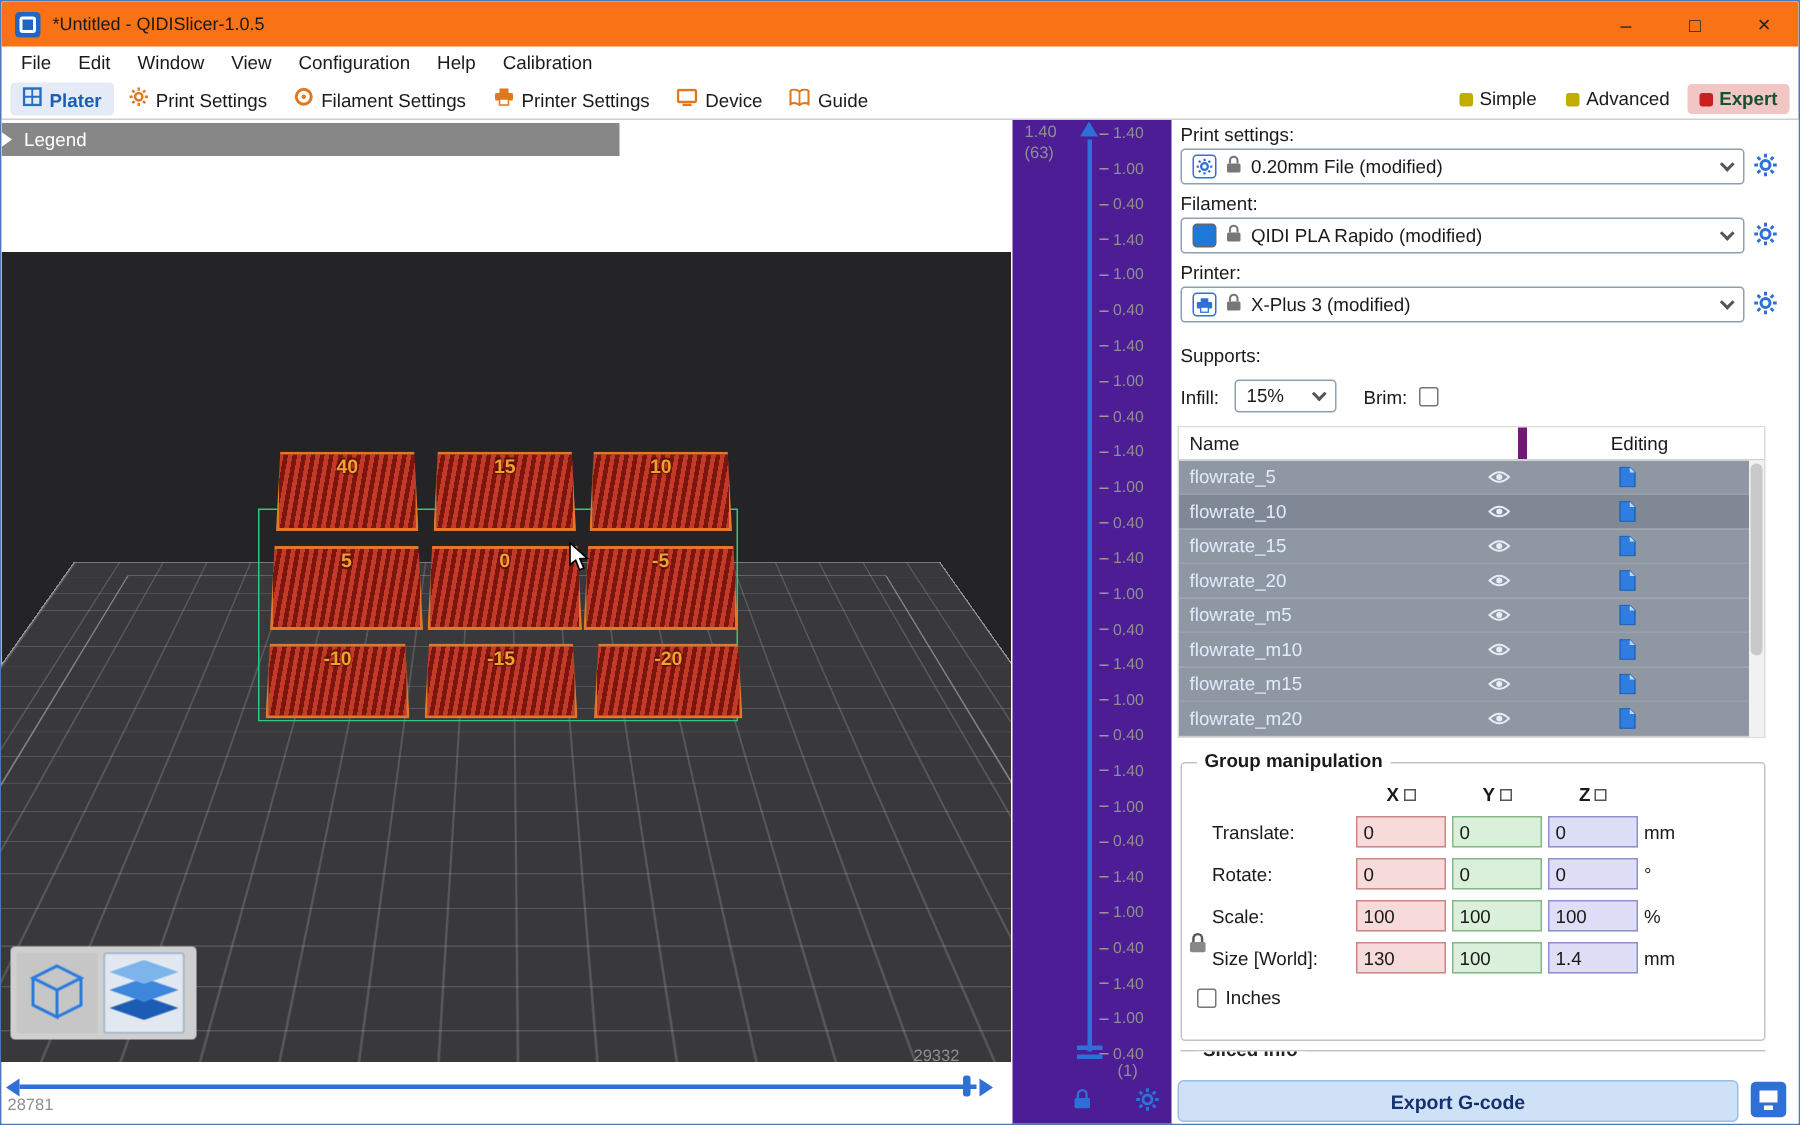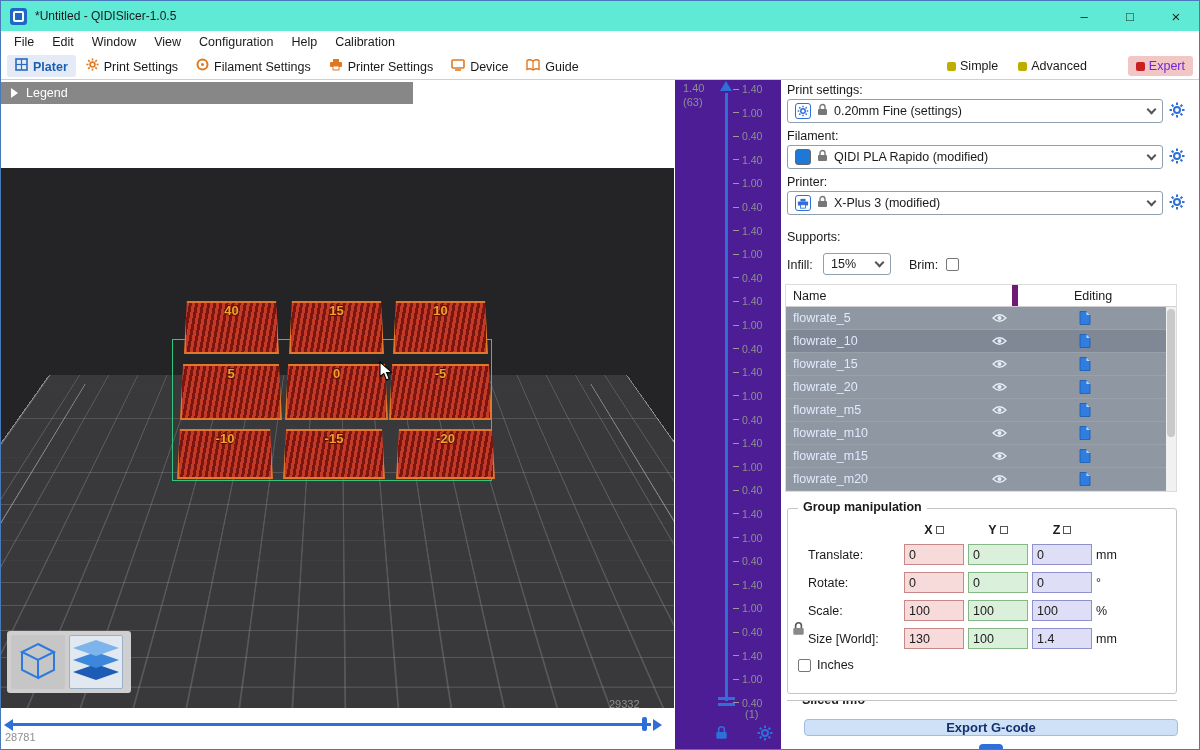--- a/index.html
+++ b/index.html
@@ -1,42 +1,42 @@
 <!DOCTYPE html>
 <html><head>
 <meta charset="utf-8">
 <style>
 *{margin:0;padding:0;box-sizing:border-box;}
 body{width:1200px;height:750px;font-family:"Liberation Sans","DejaVu Sans",sans-serif;background:#fff;color:#1a1a1a;overflow:hidden;}
 .win{position:relative;width:1200px;height:750px;border:1px solid #4a78b8;background:#fff;overflow:hidden;}
 
 
-.titlebar{height:30px;display:flex;align-items:center;background:#5eead4;}
+.titlebar{height:30px;display:flex;align-items:center;background:#f97316;}
 .appicon{width:17px;height:17px;margin:0 8px 0 9px;border-radius:3px;background:#1e66c8;position:relative;flex:0 0 auto;}
 .appicon::after{content:"";position:absolute;inset:3px;border:2px solid #fff;border-radius:2px;}
 .title{font-size:12px;}
 .wbtns{margin-left:auto;display:flex;height:100%;}
 .wbtn{width:46px;height:100%;display:flex;align-items:center;justify-content:center;font-size:13px;color:#222;}
 
 .menubar{height:22px;display:flex;align-items:center;padding-left:4px;font-size:12.5px;}
 .menu-item{padding:2px 9px;}
 
 .tabbar{height:27px;display:flex;align-items:center;border-bottom:1px solid #cfcfcf;padding:0 6px;gap:2px;}
 .tab{display:flex;align-items:flex-end;gap:5px;padding:3px 8px;font-size:12.5px;border-radius:3px;white-space:nowrap;}
 .tab.active{background:#e4ebf7;color:#1a5fb4;font-weight:bold;}
 .modes{margin-left:auto;display:flex;align-items:center;gap:4px;}
 .mode{display:flex;align-items:center;gap:4px;padding:3px 8px;font-size:12.5px;border-radius:3px;white-space:nowrap;}
-.mode.expert{background:#f3c6c6;color:#6d28d9;font-weight:normal;margin-left:29px;}
+.mode.expert{background:#f3c6c6;color:#14532d;font-weight:bold;}
 .dot{width:9px;height:9px;border-radius:2px;display:inline-block;}
 .dot.y{background:#bfae00;}
 .dot.r{background:#c82020;}
 
 
 .vp{position:absolute;left:0;top:79px;width:673px;height:671px;background:#fff;overflow:hidden;}
-.legend{position:absolute;left:0;top:2px;width:412px;height:22px;background:rgba(122,122,122,.9);color:#fff;display:flex;align-items:center;font-size:12.5px;gap:8px;padding-left:10px;}
+.legend{position:absolute;left:0;top:2px;width:412px;height:22px;background:rgba(122,122,122,.9);color:#fff;display:flex;align-items:center;font-size:12.5px;gap:8px;}
 .legend .tri{width:0;height:0;border-top:5px solid transparent;border-bottom:5px solid transparent;border-left:7px solid #fff;}
 .bed{position:absolute;left:0;top:88px;width:673px;height:540px;background:#242426;overflow:hidden;}
 .gridplane{position:absolute;left:50%;bottom:-70px;width:1150px;height:1200px;transform:translateX(-50%) perspective(900px) rotateX(48deg);transform-origin:50% 100%;background-color:#39393c;background-image:repeating-linear-gradient(rgba(195,195,200,.22) 0 2px,transparent 2px 58px),repeating-linear-gradient(90deg,rgba(195,195,200,.22) 0 2px,transparent 2px 58px);border:2px solid #8f8f92;}
 .gridplane::after{content:"";position:absolute;inset:50px 80px;border:2px solid rgba(255,255,255,.35);}
 .selbox{position:absolute;left:171px;top:259px;width:320px;height:142px;border:1px solid #2ec87e;z-index:2;}
 .patch{position:absolute;z-index:3;background:repeating-linear-gradient(100deg,#c23a28 0 3px,#7d150f 3px 6px);border:2px solid #e2762a;clip-path:polygon(3% 0,97% 0,100% 100%,0 100%);}
 .pnum{position:absolute;top:0;left:0;right:0;text-align:center;font-weight:bold;font-size:13px;color:#f0a32c;text-shadow:0 1px 1px #4a0a06,0 -1px 1px #4a0a06;}
 .cursor{position:absolute;left:378px;top:281px;z-index:12;}
 .viewbtns{position:absolute;left:6px;top:551px;width:124px;height:62px;background:#cfcfcf;border-radius:3px;display:flex;align-items:center;gap:4px;padding:4px;z-index:5;}
 .vbtn{width:54px;height:54px;display:flex;align-items:center;justify-content:center;background:#c6c6c6;border-radius:2px;}
@@ -97,21 +97,21 @@
 .fx{background:#f7dada;border-color:#c98888;}
 .fy{background:#daf0da;border-color:#86b886;}
 .fz{background:#dedef6;border-color:#9090cc;}
 .gm-lock{position:absolute;left:4px;top:112px;}
 .inches{display:flex;align-items:center;gap:6px;padding:9px 0 0 10px;}
 .cb{width:13px;height:13px;border:1px solid #777;border-radius:2px;background:#fff;display:inline-block;flex:0 0 auto;}
 
 .sliced{position:absolute;left:6px;top:620px;width:390px;height:14px;border-top:1px solid #c4c4c4;overflow:hidden;}
 .sliced-title{position:absolute;top:-8px;left:10px;background:#fff;padding:0 5px;font-weight:bold;font-size:12.5px;color:#222;}
 
-.exportrow{position:absolute;left:4px;top:639px;width:412px;height:30px;display:flex;align-items:center;gap:8px;flex-direction:column;}
+.exportrow{position:absolute;left:4px;top:639px;width:412px;height:30px;display:flex;align-items:center;gap:8px;}
 .export-btn{width:374px;height:28px;background:#cfe1f7;border:1px solid #9dbde4;border-radius:4px;font-weight:bold;font-size:13px;color:#12316e;display:flex;align-items:center;justify-content:center;}
 </style>
 </head>
 <body>
 
 <div class="win">
 
   <div class="titlebar">
     <div class="appicon"></div>
     <div class="title">*Untitled - QIDISlicer-1.0.5</div>
@@ -450,21 +450,21 @@
               <line x1="11.5" y1="11.5" x2="13" y2="13"></line>
               <line x1="13" y1="3" x2="11.5" y2="4.5"></line>
               <line x1="3" y1="13" x2="4.5" y2="11.5"></line>
             </g>
           </svg>
         </span>
       <span><svg width="11" height="13" viewBox="0 0 11 13">
             <path d="M3 6V4a2.5 2.5 0 0 1 5 0v2" fill="none" stroke="#777" stroke-width="1.4"></path>
             <rect x="1" y="6" width="9" height="6" rx="1" fill="#777"></rect>
           </svg></span>
-      <span class="combo-text">0.20mm Fine (settings)</span>
+      <span class="combo-text">0.20mm File (modified)</span>
       <span class="chev"></span>
     </div>
     <div class="gearbtn" style="top:22px"><svg width="16" height="16" viewBox="0 0 16 16">
           <circle cx="8" cy="8" r="3" fill="none" stroke="#2f6fd8" stroke-width="2"></circle>
           <g stroke="#2f6fd8" stroke-width="2">
             <line x1="8" y1="0.5" x2="8" y2="3"></line>
             <line x1="8" y1="13" x2="8" y2="15.5"></line>
             <line x1="0.5" y1="8" x2="3" y2="8"></line>
             <line x1="13" y1="8" x2="15.5" y2="8"></line>
             <line x1="2.7" y1="2.7" x2="4.5" y2="4.5"></line>

